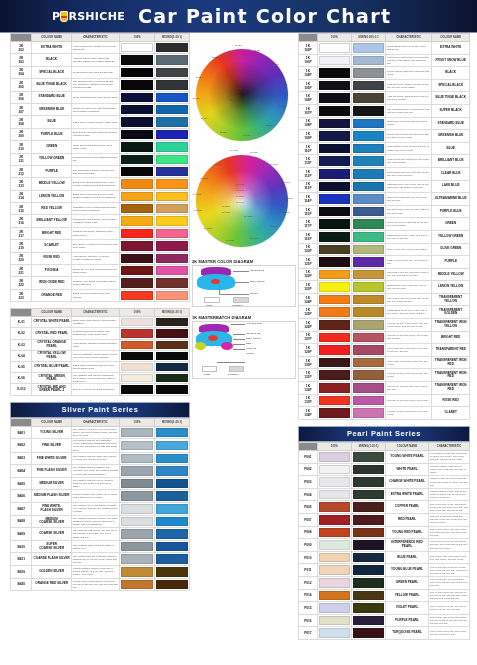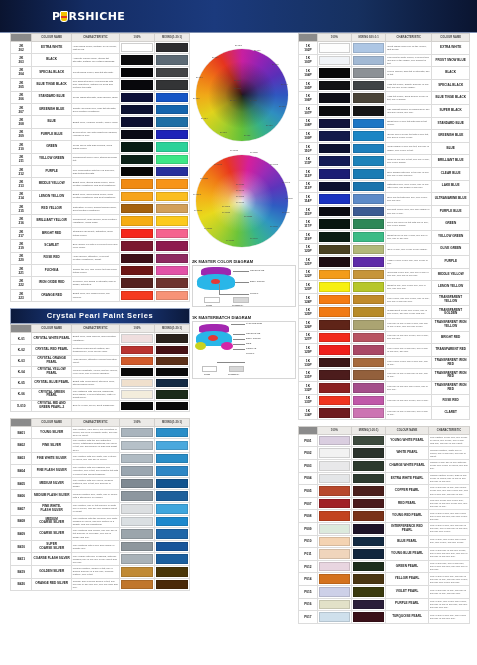--- a/index.html
+++ b/index.html
@@ -145,20 +145,21 @@
 </style>
 </head>
 <body>
 
 <div id="header">
   <div id="logo-wrap">
     <span class="logo-txt">P</span>
     <span class="crest"></span>
     <span class="logo-txt">RSHICHE</span>
   </div>
+  <div id="title">Car Paint Color Chart</div>
 </div>
 
 <div id="body">
 
   <div class="col" id="col-left">
 
     <div class="section">
       <table class="paint w-2k">
         <colgroup>
             <col class="c1">
@@ -406,21 +407,20 @@
               </td>
               <td class="sw" style="height: 12.4px;">
                 <span class="chip" style="background: rgb(247, 147, 119); height: 9.4px;"></span>
               </td>
             </tr>
           </tbody>
       </table>
     </div>
 
     <div class="section">
-      <div class="sec-title">Crystal Pearl Paint Series</div>
       <table class="paint w-2k">
         <colgroup>
             <col class="c1">
             <col class="c2">
             <col class="c3">
             <col class="c4">
             <col class="c5">
           </colgroup>
         <thead>
             <tr>
@@ -507,20 +507,21 @@
               </td>
               <td class="sw" style="height: 11.2px;">
                 <span class="chip" style="background: rgb(10, 10, 10); height: 8.2px;"></span>
               </td>
             </tr>
           </tbody>
       </table>
     </div>
 
     <div class="section">
+      <div class="sec-title">Silver Paint Series</div>
       <table class="paint w-2k">
         <colgroup>
             <col class="c1">
             <col class="c2">
             <col class="c3">
             <col class="c4">
             <col class="c5">
           </colgroup>
         <thead>
             <tr>
@@ -1128,20 +1129,21 @@
                 <span class="chip" style="background: rgb(204, 116, 178); height: 9.6px;"></span>
               </td>
               <td class="char" style="height: 12.6px;">Fine fine in fine in fine fine, fine in fine in fine.</td>
               <td class="cname" style="height: 12.6px;">CLARET</td>
             </tr>
           </tbody>
       </table>
     </div>
 
     <div class="section">
+      <div class="sec-title">Pearl Paint Series</div>
       <table class="paint w-pe">
         <colgroup>
             <col class="c1">
             <col class="c2">
             <col class="c3">
             <col class="c4">
             <col class="c5">
           </colgroup>
         <thead>
             <tr>

